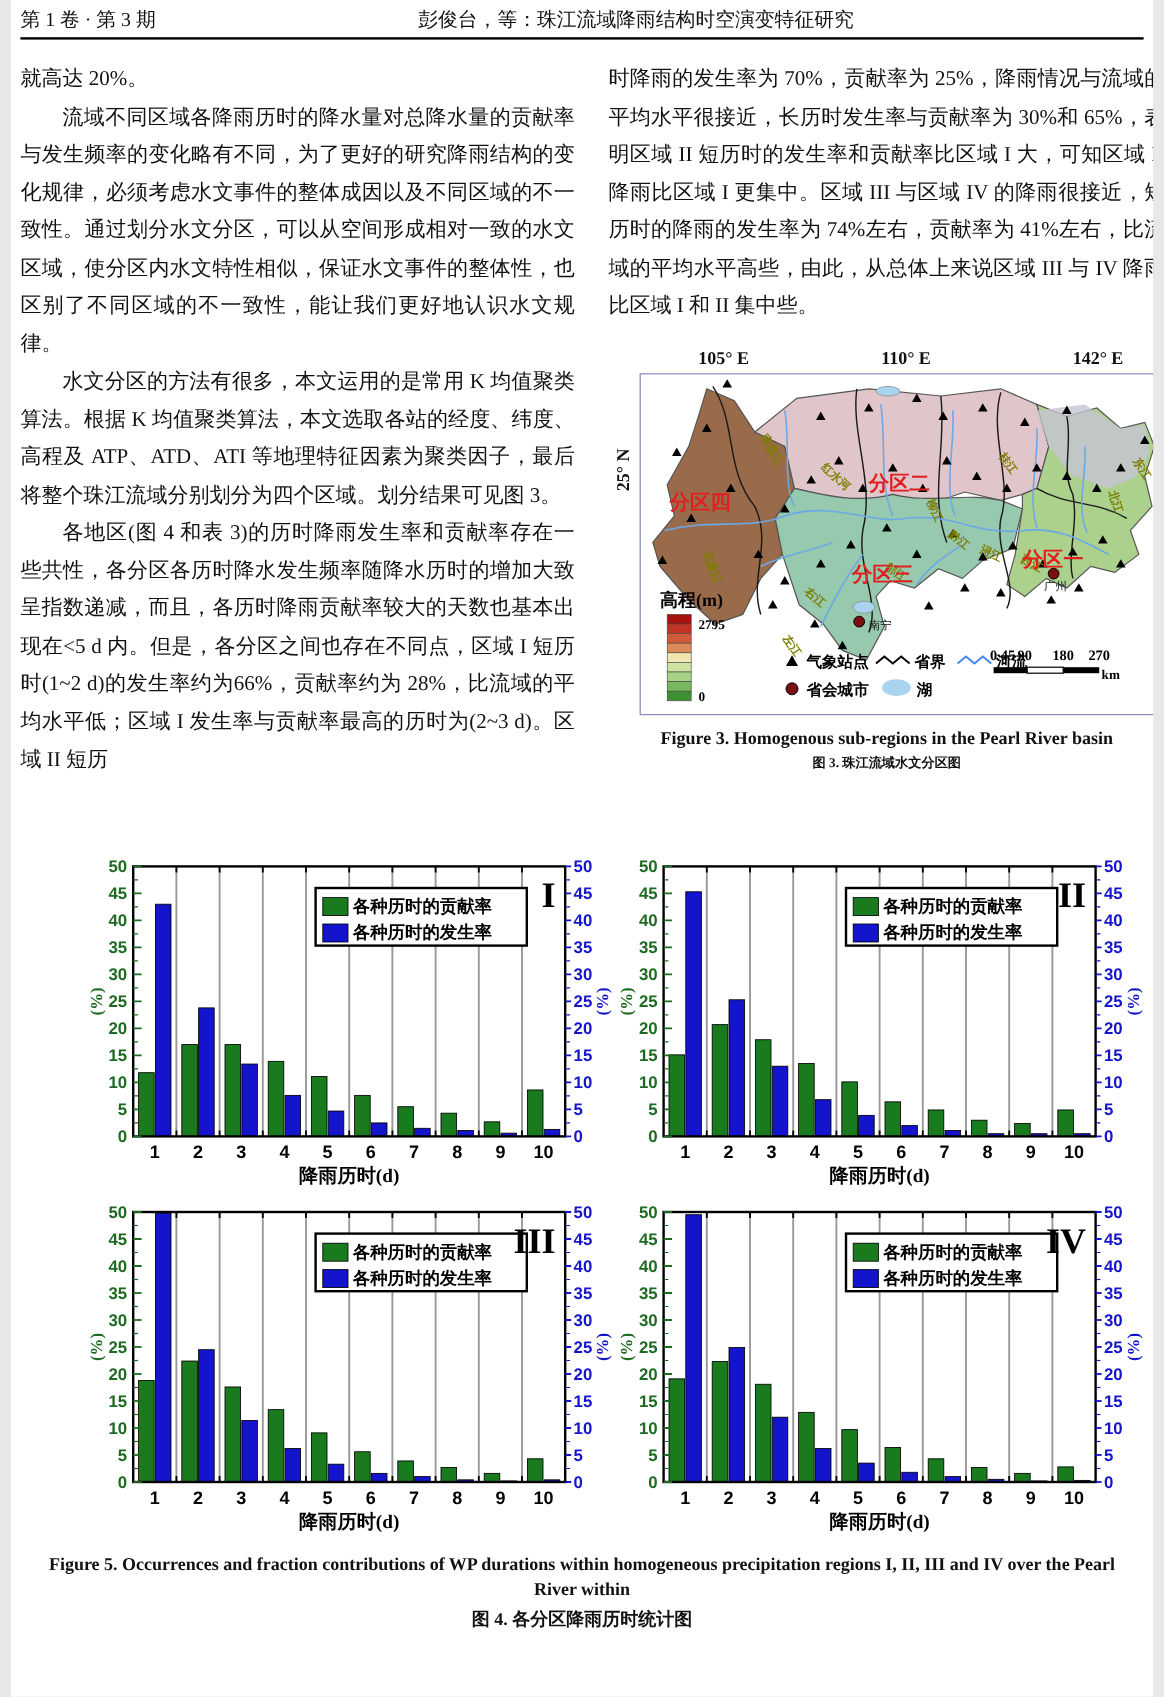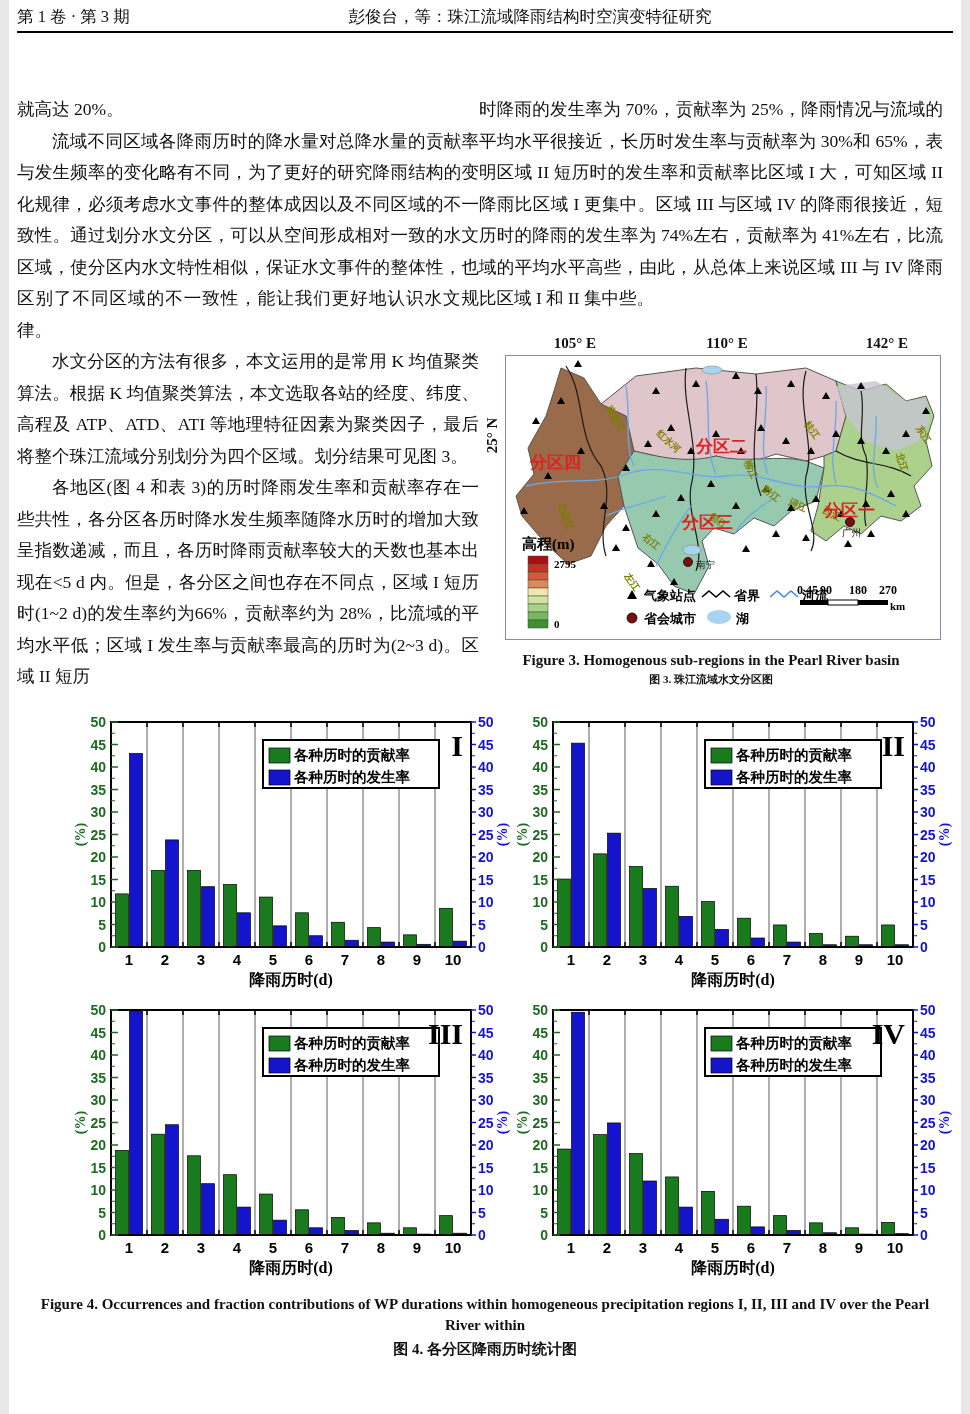--- a/index.html
+++ b/index.html
@@ -4,21 +4,21 @@
 <style>
   html,body{margin:0;padding:0;background:#e8e8e8;}
   .page{position:relative;width:952px;height:1414px;margin:0 auto;background:#ffffff;
         font-family:"Liberation Serif","DejaVu Serif",serif;color:#111;overflow:hidden;}
   
   .hdr{position:absolute;top:6px;left:8px;right:8px;display:flex;align-items:baseline;font-size:16.5px;}
   .hdr .issue{width:210px;}
   .hdr .rtitle{flex:1;text-align:center;padding-right:120px;}
   .hdr-rule{position:absolute;top:31px;left:8px;right:8px;border-top:2px solid #000;}
   
-  .columns{position:absolute;top:50px;left:8px;display:flex;margin-top:44px;}
+  .columns{position:absolute;top:50px;left:8px;display:flex;gap:28px;}
   .col-left{width:462px;}
   .col-right{width:464px;}
   .col-left p,.col-right p{margin:0;font-size:17.5px;line-height:31.5px;text-align:justify;}
   .indent{text-indent:2em;}
   
   .fig3{margin-top:20px;}
   .lon-row{position:relative;height:20px;font-weight:bold;font-size:15px;}
   .lon-row span{position:absolute;transform:translateX(-50%);}
   .lon-a{left:96px;} .lon-b{left:248px;} .lon-c{left:408px;}
   .map-wrap{position:relative;margin-left:26px;width:434px;}
@@ -804,19 +804,19 @@
             <text x="219" y="50" font-size="14.5" font-weight="bold" fill="#000">各种历时的贡献率</text>
             <rect x="194" y="60" width="21" height="15" fill="#1414cc" stroke="#000" stroke-width="0.7"></rect>
             <text x="219" y="72" font-size="14.5" font-weight="bold" fill="#000">各种历时的发生率</text>
           </g>
           <text x="388" y="46" text-anchor="end" font-size="30" font-weight="bold" fill="#000" font-family="&quot;Liberation Serif&quot;,serif">IV</text>
         </svg>
       </div>
   </div>
 
   <div class="fig4cap">
-    <div class="en">Figure 4. Occurrences and fraction contributions of WP durations within homogeneous precipitation regions I, II, III and IV over the Pearl</div>
+    <div class="en">Figure 5. Occurrences and fraction contributions of WP durations within homogeneous precipitation regions I, II, III and IV over the Pearl</div>
     <div class="en">River within</div>
     <div class="zh">图 4. 各分区降雨历时统计图</div>
   </div>
 
 
 </div>
 
 </body></html>

